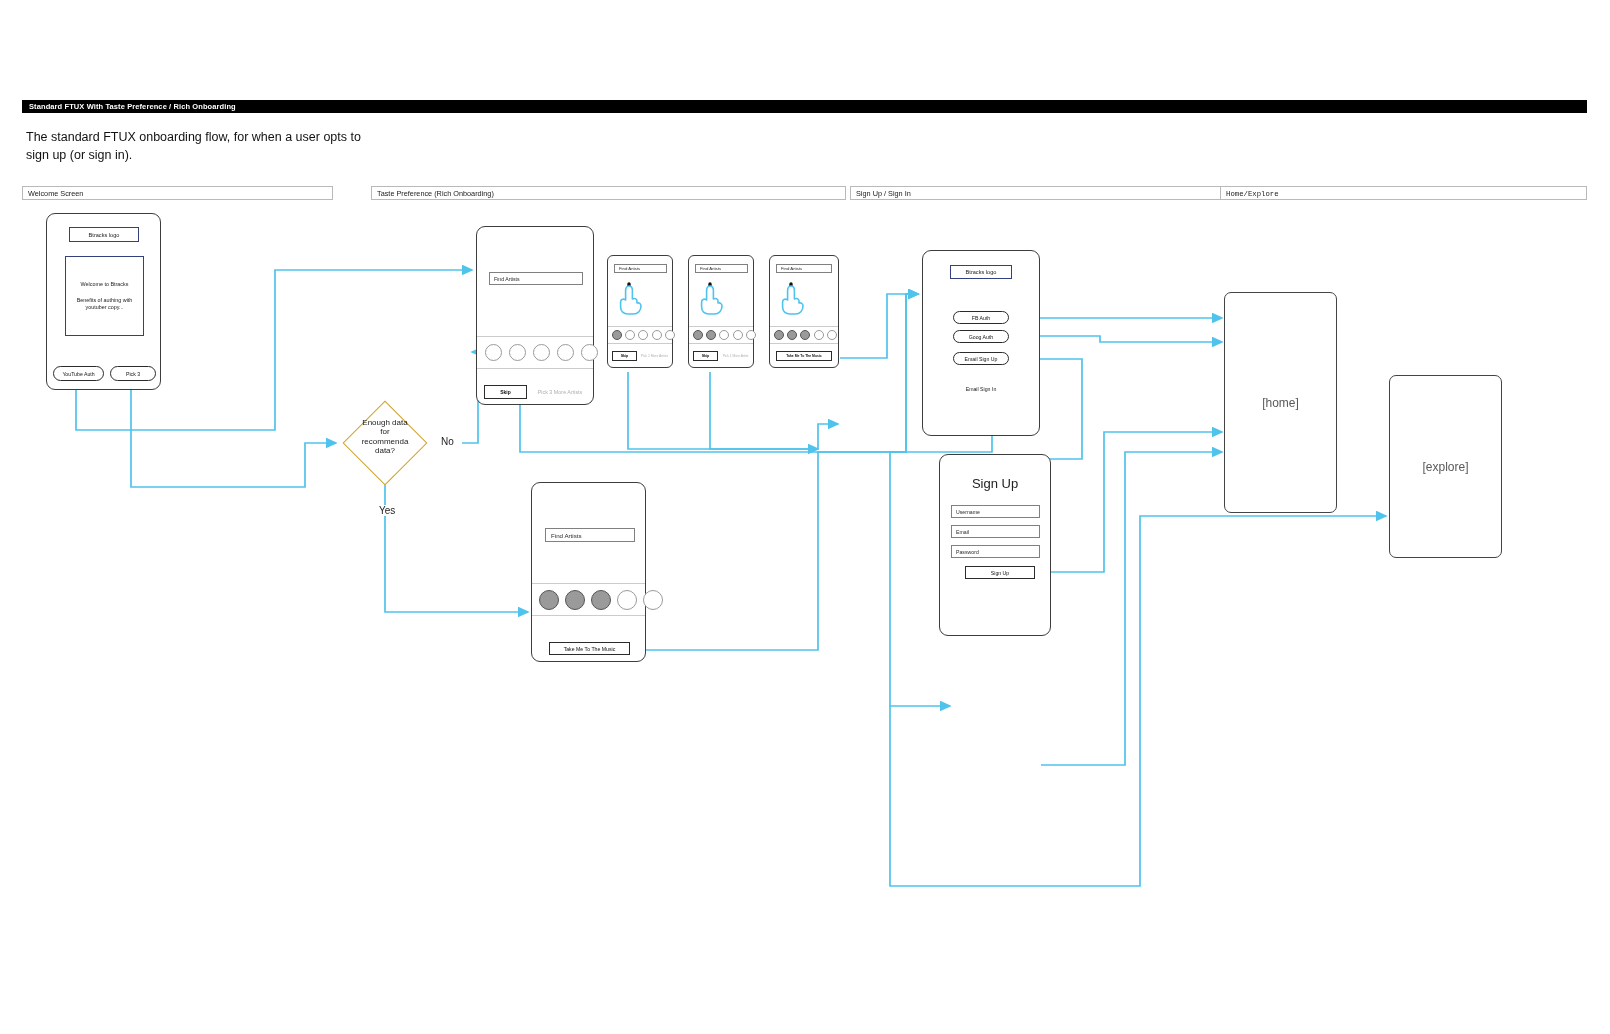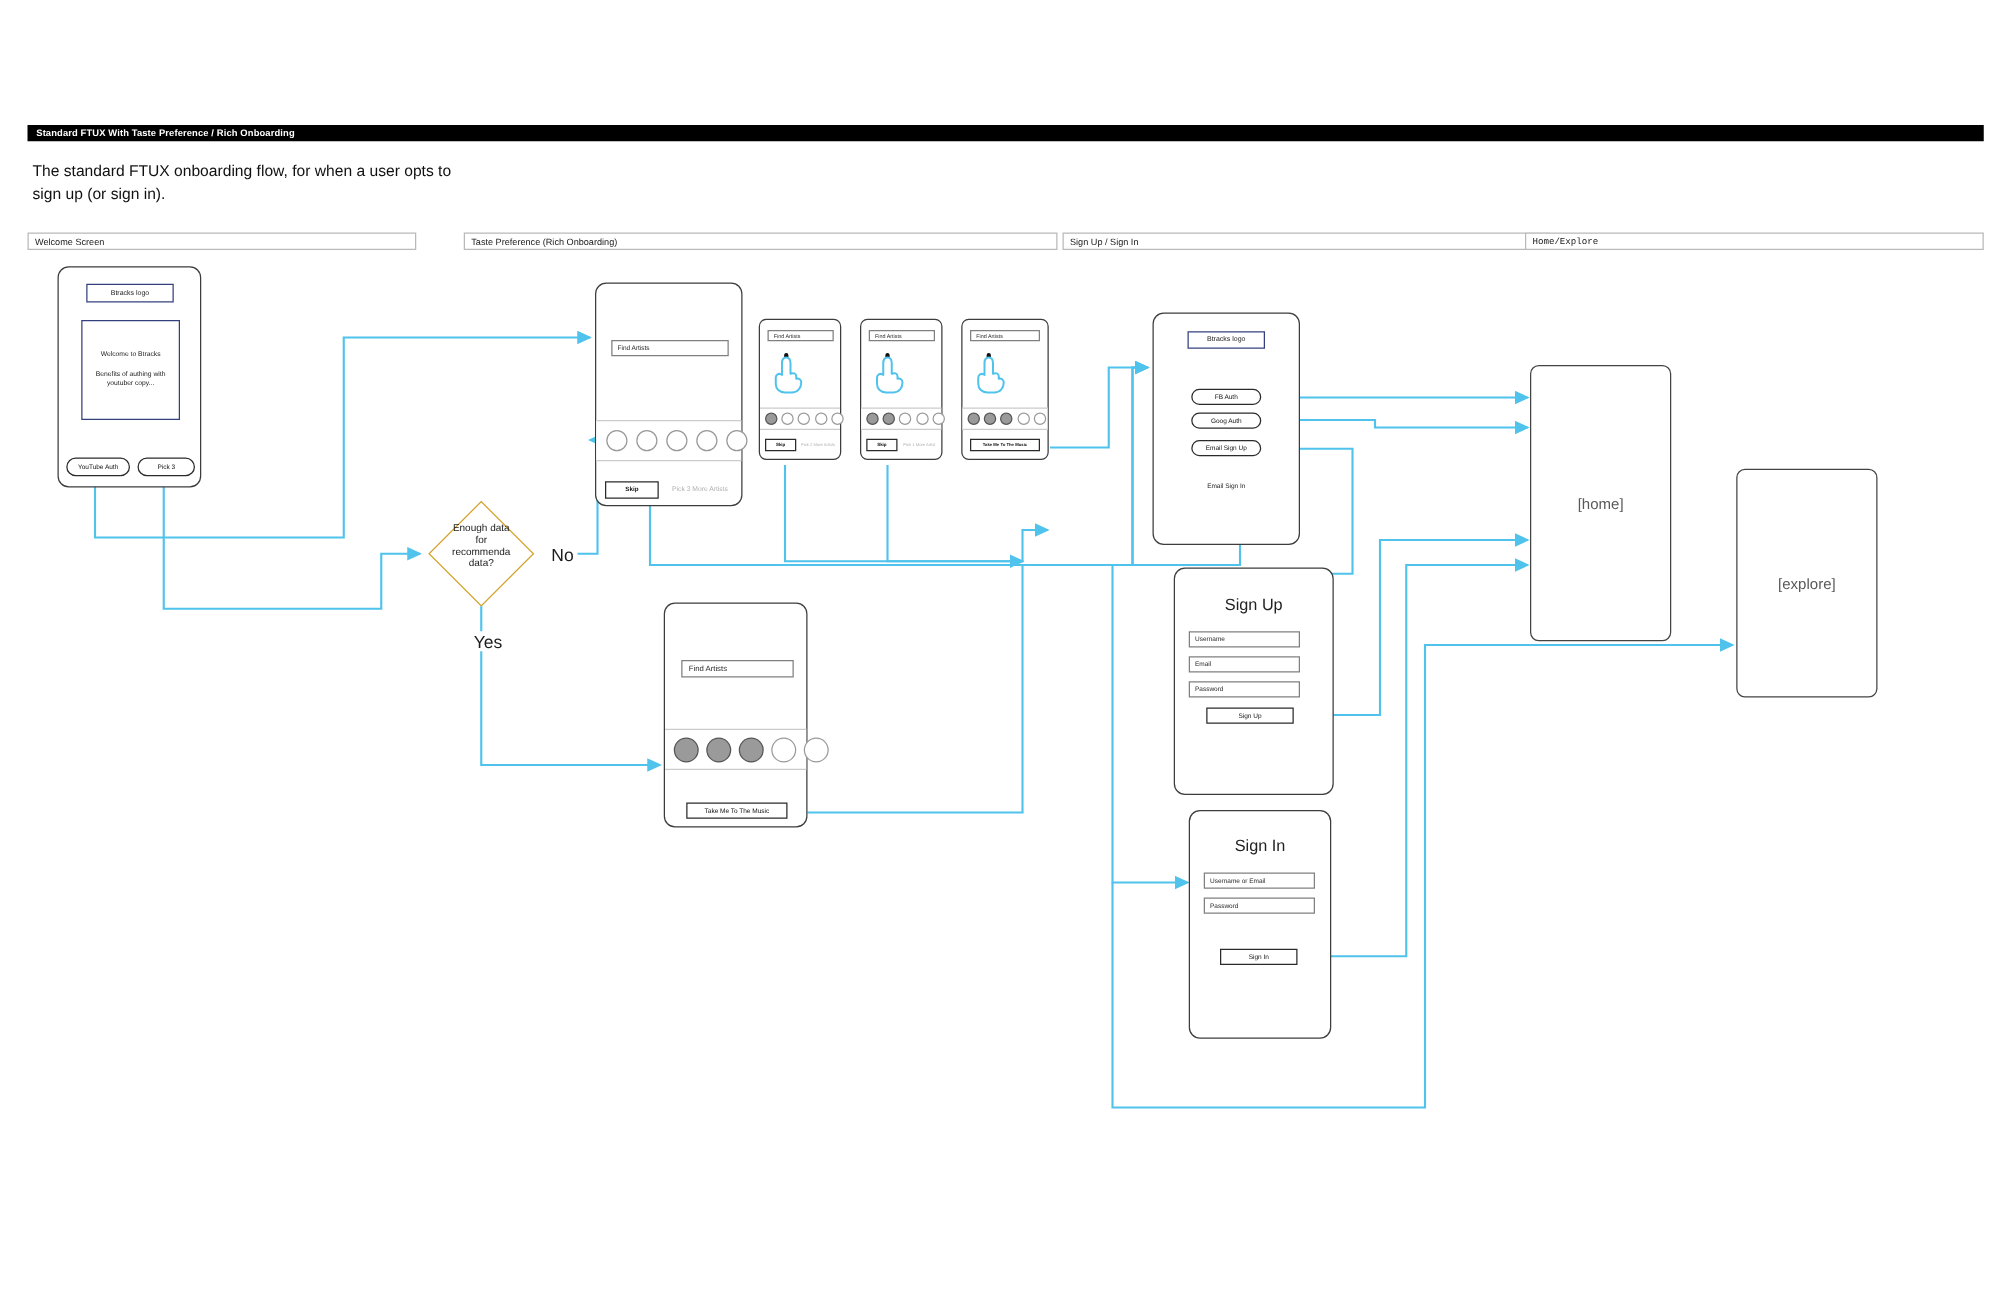--- a/index.html
+++ b/index.html
@@ -192,21 +192,21 @@
   }
   .diamond-label {
     position: absolute;
     text-align: center;
     font-size: 8px;
     color: #1c1c1c;
     line-height: 1.18;
   }
   .edge-label {
     position: absolute;
-    font-size: 14px;
+    font-size: 10px;
     color: #1c1c1c;
     background: #ffffff;
     padding: 0 2px;
     text-align: center;
   }
   
   #wires {
     position: absolute;
     left: 0; top: 0;
     width: 1610px; height: 1034px;
@@ -367,31 +367,25 @@
   </div>
 
   <div class="phone" style="left:922px;top:250px;width:118px;height:186px;">
     <div class="logo-box" style="left:27px;top:14px;width:62px;height:14px;">Btracks logo</div>
     <div class="pill" style="left:30px;top:60px;width:56px;height:13px;">FB Auth</div>
     <div class="pill" style="left:30px;top:79px;width:56px;height:13px;">Goog Auth</div>
     <div class="pill" style="left:30px;top:101px;width:56px;height:13px;">Email Sign Up</div>
     <div class="inline-text" style="left:0px;top:135px;width:116px;">Email Sign In</div>
   </div>
 
-  <div class="phone" style="left:939px;top:454px;width:128px;height:182px;">
+  <div class="phone" style="left:939px;top:454px;width:112px;height:182px;">
     <div class="screen-title" style="top:21px;">Sign Up</div>
     <div class="field" style="left:11px;top:50px;width:89px;height:13px;">Username</div>
     <div class="field" style="left:11px;top:70px;width:89px;height:13px;">Email</div>
     <div class="field" style="left:11px;top:90px;width:89px;height:13px;">Password</div>
     <div class="btn" style="left:25px;top:111px;width:70px;height:13px;font-size:5.2px;">Sign Up</div>
   </div>
 
-  <div class="phone" style="left:951px;top:648px;width:114px;height:183px;">
-    <div class="screen-title" style="top:20px;">Sign In</div>
-    <div class="field" style="left:11px;top:49px;width:89px;height:13px;">Username or Email</div>
-    <div class="field" style="left:11px;top:69px;width:89px;height:13px;">Password</div>
-    <div class="btn" style="left:24px;top:110px;width:62px;height:13px;font-size:5.2px;">Sign In</div>
-  </div>
 
   <div class="plain-box" style="left:1224px;top:292px;width:113px;height:221px;">[home]</div>
   <div class="plain-box" style="left:1389px;top:375px;width:113px;height:183px;">[explore]</div>
 
 </div>
 
 </body></html>

